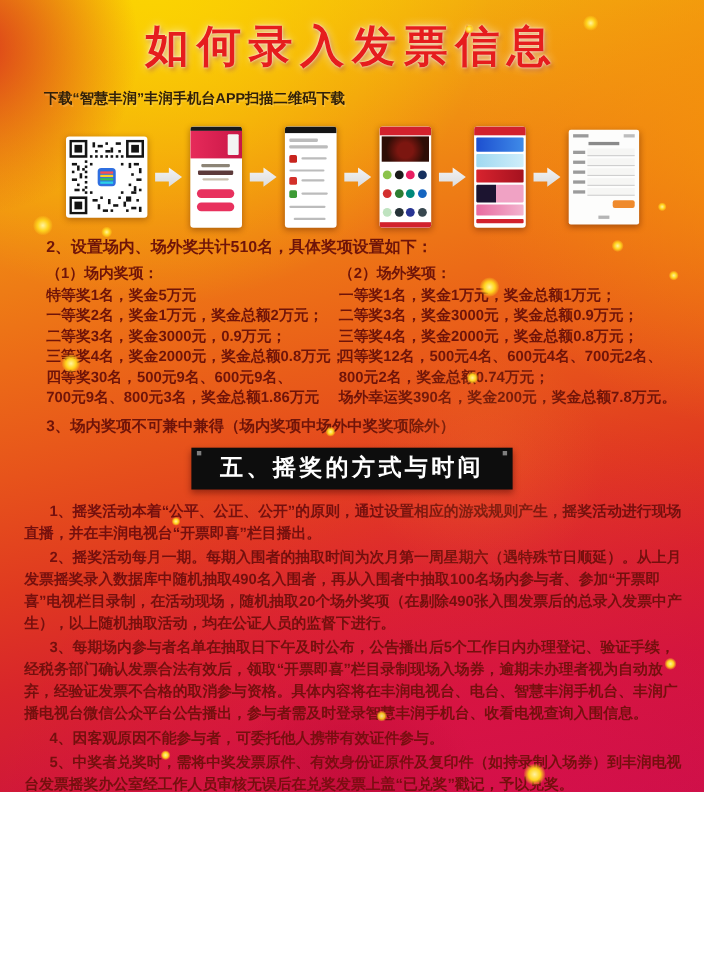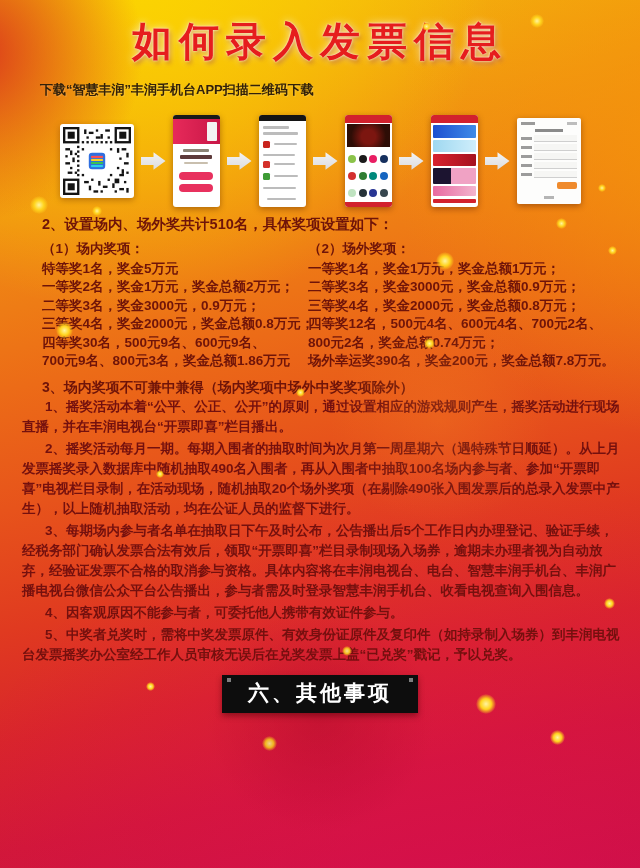--- a/index.html
+++ b/index.html
@@ -1,17 +1,17 @@
 <!DOCTYPE html>
 <html><head>
 <meta charset="utf-8">
 <style>
   html,body{margin:0;padding:0;}
   body{font-family:"Liberation Sans","DejaVu Sans",sans-serif;}
-  .poster{position:relative;width:640px;height:868px;overflow:hidden;
+  .poster{position:relative;width:640px;height:720px;overflow:hidden;
     background:
       radial-gradient(circle at -4% 6%, rgba(216,40,30,.9), rgba(216,40,30,0) 16%),
       radial-gradient(circle at 22% -4%, rgba(252,214,0,.95), rgba(252,214,0,0) 34%),
       radial-gradient(circle at 108% 16%, rgba(245,150,10,.8), rgba(245,150,10,0) 30%),
       radial-gradient(circle at 70% 115%, rgba(230,10,90,.5), rgba(230,10,90,0) 50%),
       linear-gradient(168deg,#f6c40a 0%,#f2a40e 14%,#ef8414 27%,#ec6b17 39%,#e7531b 51%,#e03a20 63%,#d8252b 74%,#d01838 85%,#c71243 100%);
   }
   .dot{position:absolute;border-radius:50%;
     background:radial-gradient(circle,#fff3a0 0%,#ffd41e 38%,rgba(255,150,20,0) 72%);}
   .glow{position:absolute;border-radius:50%;}
@@ -318,20 +318,21 @@
         <div>二等奖3名，奖金3000元，奖金总额0.9万元；</div>
         <div>三等奖4名，奖金2000元，奖金总额0.8万元；</div>
         <div>四等奖12名，500元4名、600元4名、700元2名、</div>
         <div>800元2名，奖金总额0.74万元；</div>
         <div>场外幸运奖390名，奖金200元，奖金总额7.8万元。</div>
       </div>
     </div>
     <div class="item3">3、场内奖项不可兼中兼得（场内奖项中场外中奖奖项除外）</div>
   </div>
 
+  <div class="banner">五、摇奖的方式与时间</div>
   <div class="body-sec s5">
     <p>1、摇奖活动本着“公平、公正、公开”的原则，通过设置相应的游戏规则产生，摇奖活动进行现场直播，并在丰润电视台“开票即喜”栏目播出。</p>
     <p>2、摇奖活动每月一期。每期入围者的抽取时间为次月第一周星期六（遇特殊节日顺延）。从上月发票摇奖录入数据库中随机抽取490名入围者，再从入围者中抽取100名场内参与者、参加“开票即喜”电视栏目录制，在活动现场，随机抽取20个场外奖项（在剔除490张入围发票后的总录入发票中产生），以上随机抽取活动，均在公证人员的监督下进行。</p>
     <p>3、每期场内参与者名单在抽取日下午及时公布，公告播出后5个工作日内办理登记、验证手续，经税务部门确认发票合法有效后，领取“开票即喜”栏目录制现场入场券，逾期未办理者视为自动放弃，经验证发票不合格的取消参与资格。具体内容将在丰润电视台、电台、智慧丰润手机台、丰润广播电视台微信公众平台公告播出，参与者需及时登录智慧丰润手机台、收看电视查询入围信息。</p>
     <p>4、因客观原因不能参与者，可委托他人携带有效证件参与。</p>
     <p>5、中奖者兑奖时，需将中奖发票原件、有效身份证原件及复印件（如持录制入场券）到丰润电视台发票摇奖办公室经工作人员审核无误后在兑奖发票上盖“已兑奖”戳记，予以兑奖。</p>
   </div>
 
   <div class="banner">六、其他事项</div>
 

